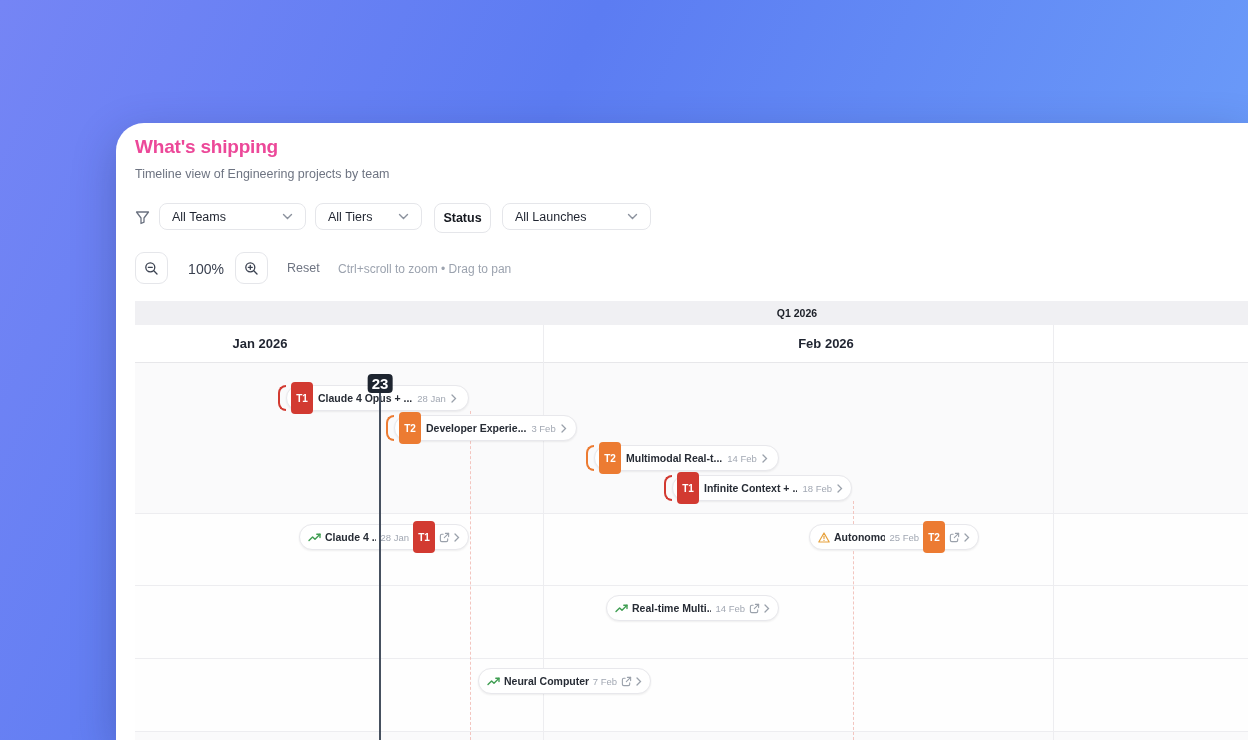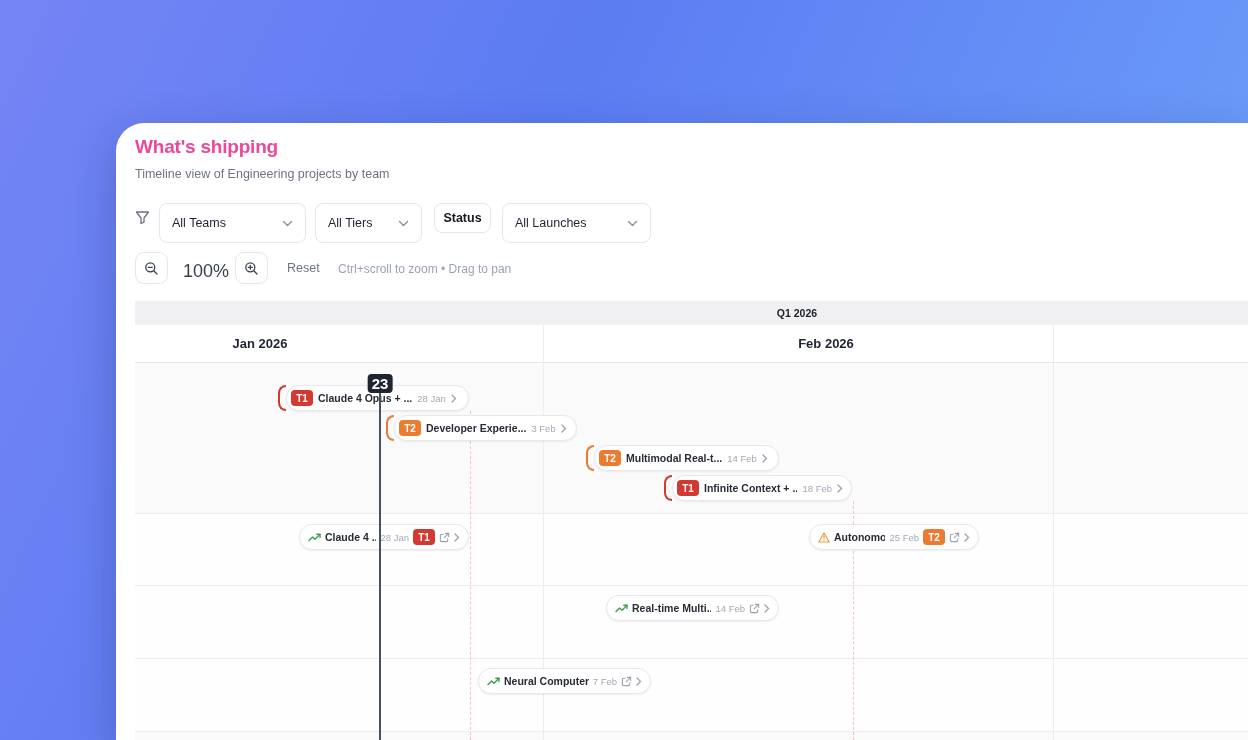--- a/index.html
+++ b/index.html
@@ -3,29 +3,29 @@
 <meta charset="utf-8">
 <style>
   html,body{margin:0;padding:0;width:1248px;height:740px;overflow:hidden;
     font-family:"Liberation Sans",sans-serif;}
   body{background:linear-gradient(115deg,#7585f5 0%,#5c7cf2 38%,#6fa5fb 100%);}
   .card{position:absolute;left:116px;top:123px;width:1132px;height:617px;background:#fff;
     border-top-left-radius:28px;box-shadow:0 14px 44px rgba(25,35,80,.28);overflow:hidden;}
   .abs{position:absolute;}
   .title{left:19px;top:13px;font-size:19px;font-weight:700;color:#ec4899;letter-spacing:-.2px;}
   .subtitle{left:19px;top:44px;font-size:12.5px;color:#6e7482;}
-  .selectbox{height:40px;border:1px solid #e5e6ea;border-radius:8px;background:#fff;
+  .selectbox{height:27px;border:1px solid #e5e6ea;border-radius:8px;background:#fff;
     display:flex;align-items:center;justify-content:space-between;padding:0 12px;
     font-size:12.5px;color:#1f2430;box-sizing:border-box;cursor:pointer;}
   .statusbtn{height:30px;border:1px solid #e5e6ea;border-radius:8px;background:#fff;
     display:flex;align-items:center;justify-content:center;font-size:12.5px;font-weight:600;
     color:#15181f;box-sizing:border-box;cursor:pointer;}
   .zoombtn{width:33px;height:32px;border:1px solid #e5e6ea;border-radius:9px;background:#fff;
     display:flex;align-items:center;justify-content:center;box-sizing:border-box;cursor:pointer;}
-  .ztext{font-size:18px;color:#3a4150;}
+  .ztext{font-size:14px;color:#3a4150;}
   .zmut{font-size:12.5px;color:#6e7482;}
   .zhint{font-size:12px;color:#9ca3af;}
   .qband{left:19px;top:178px;width:1113px;height:24px;background:#f0f0f3;}
   .qlabel{position:absolute;left:662px;top:6px;transform:translateX(-50%);
     font-size:10.5px;font-weight:700;color:#1b1f27;}
   .monthrow{left:19px;top:202px;width:1113px;height:38px;border-bottom:1px solid #e7e7ea;box-sizing:border-box;}
   .mlab{position:absolute;top:11px;transform:translateX(-50%);font-size:13px;font-weight:600;color:#1f2430;}
   .vline{width:1px;background:#ededf0;z-index:1;}
   .lane{left:19px;width:1113px;z-index:0;}
   .sep{left:19px;width:1113px;height:1px;background:#ededf0;z-index:1;}
@@ -33,21 +33,21 @@
   .todayline{width:2px;background:#46505f;z-index:40;}
   .todaybadge{transform:translateX(-50%);background:#1e2530;color:#fff;font-size:15px;font-weight:700;
     padding:2px 4px;border-radius:4px;z-index:50;line-height:1;}
   .arc{width:8px;height:26px;border:2px solid #000;border-right:0;border-radius:13px 0 0 13px;
     box-sizing:border-box;background:transparent;z-index:30;}
   .pill{height:26px;background:#fff;border:1px solid #e8e8ec;border-radius:13px;display:flex;
     align-items:center;box-sizing:border-box;box-shadow:0 1px 2px rgba(23,25,35,.07);
     z-index:30;cursor:pointer;white-space:nowrap;}
   .mpill{gap:5px;padding:0 8px 0 4px;}
   .lpill{gap:4px;padding:0 8px;}
-  .tbadge{min-width:22px;height:16px;border-radius:4px;color:#fff;font-size:10px;font-weight:700;
+  .tbadge{min-width:22px;height:32px;border-radius:4px;color:#fff;font-size:10px;font-weight:700;
     display:flex;align-items:center;justify-content:center;padding:0 3px;box-sizing:border-box;flex-shrink:0;}
   .plabel{font-size:10.5px;font-weight:700;color:#272c35;overflow:hidden;flex-shrink:1;}
   .pdate{font-size:9.5px;color:#a2a8b3;flex-shrink:0;}
   .icn{display:flex;align-items:center;flex-shrink:0;}
 </style>
 </head>
 <body>
 
 <div class="card">
 

